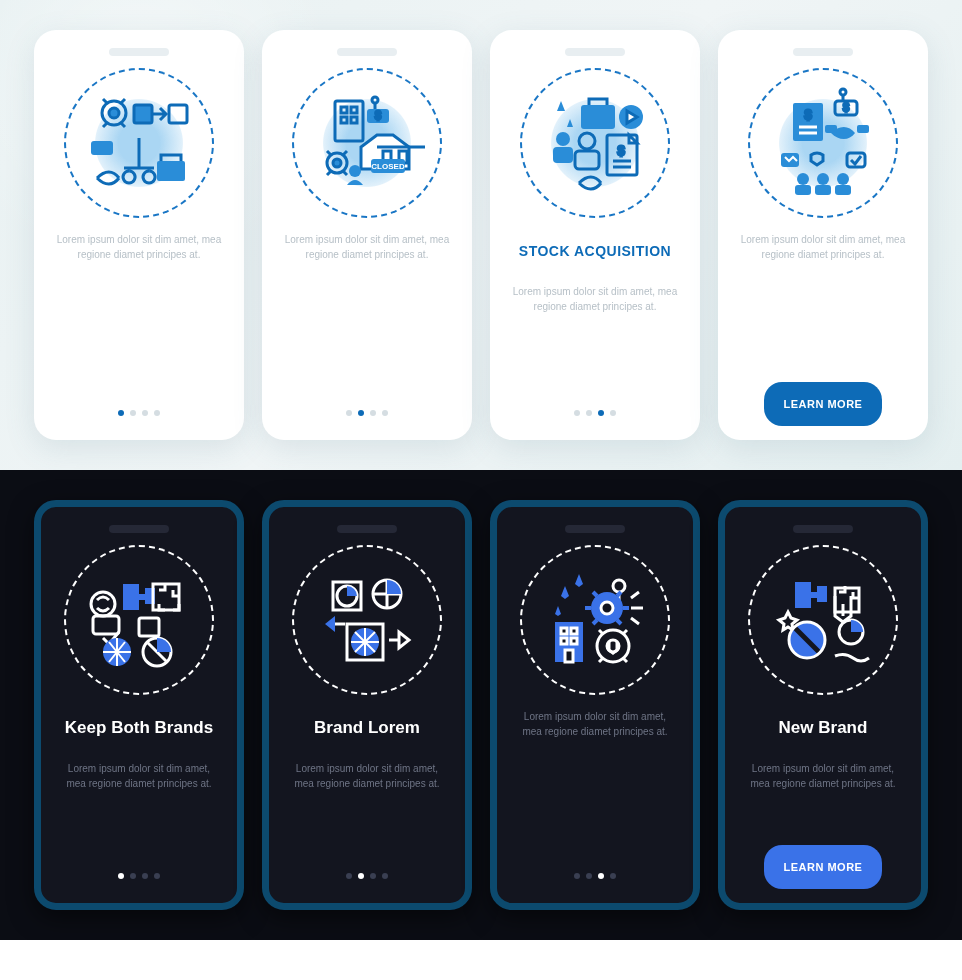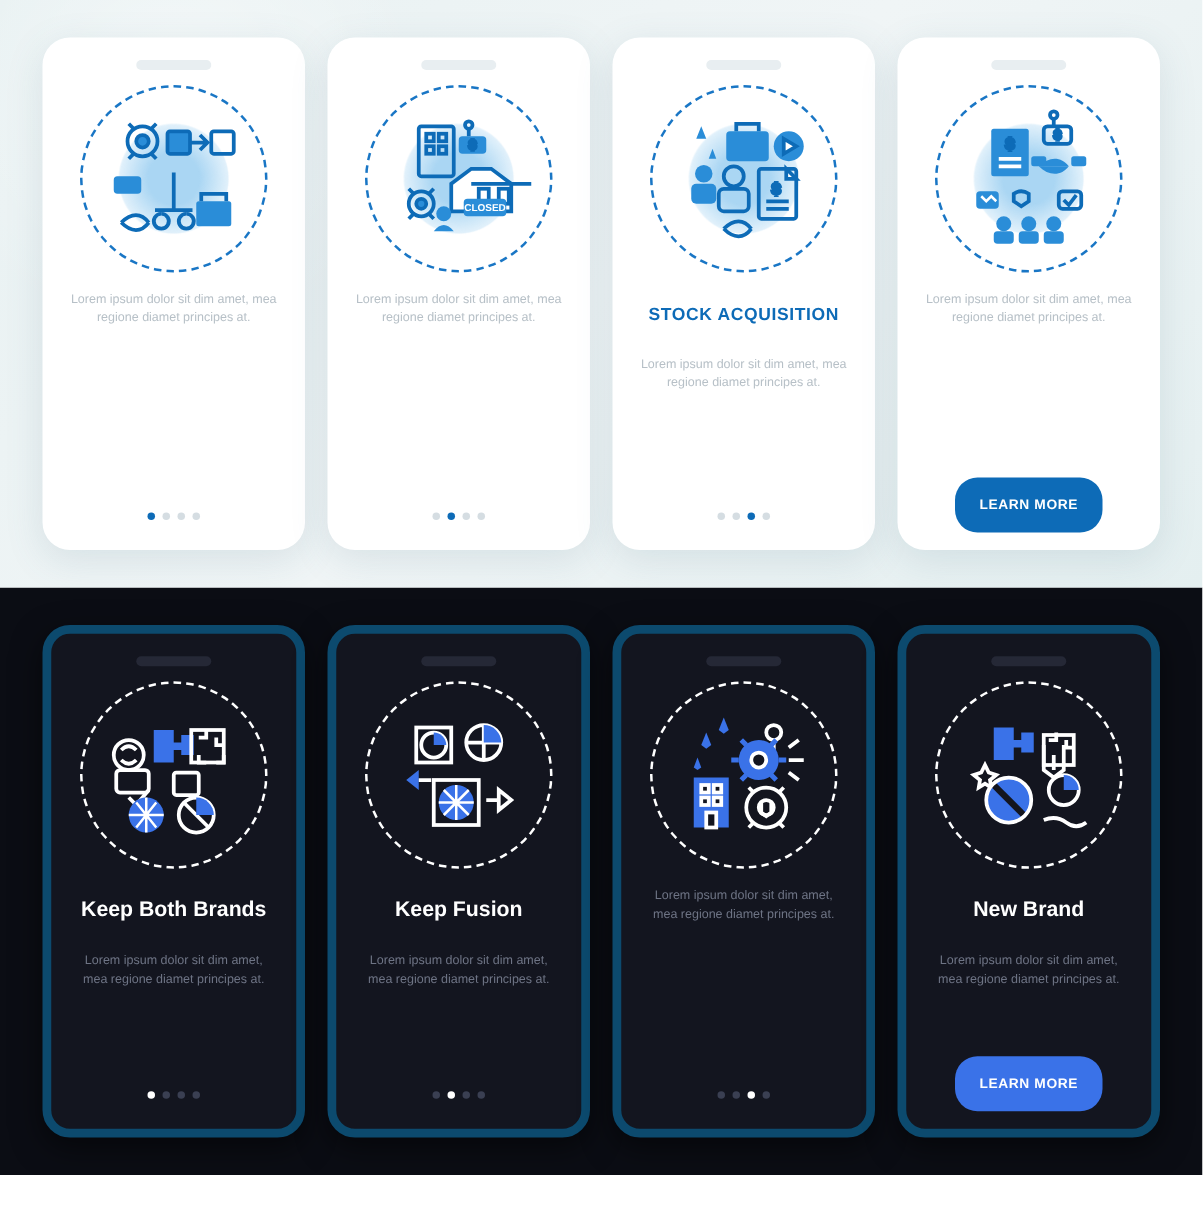--- a/index.html
+++ b/index.html
@@ -263,21 +263,21 @@
         <g stroke="#ffffff" stroke-width="3" fill="none">
           <path d="M28 56 v16 l-10-8 z" fill="#3a72e8" stroke="none"></path>
           <path d="M28 64 h10"></path>
           <path d="M92 72 v16 l10-8 z M92 80 h-10"></path>
           <rect x="40" y="64" width="36" height="36"></rect>
           <circle cx="58" cy="82" r="14" fill="#3a72e8" stroke="none"></circle>
           <path d="M58 68 v28 M44 82 h28 M48 72 l20 20 M48 92 l20-20" stroke="#fff" stroke-width="2"></path>
         </g>
       </svg>
     </div>
-    <div class="title">Keep Fusion</div>
+    <div class="title">Brand Lorem</div>
     <div class="desc">Lorem ipsum dolor sit dim amet, mea regione diamet principes at.</div>
     <div class="dots">
       <span class="dot"></span>
       <span class="dot active"></span>
       <span class="dot"></span>
       <span class="dot"></span>
     </div>
   </div>
 
   <div class="phone">

